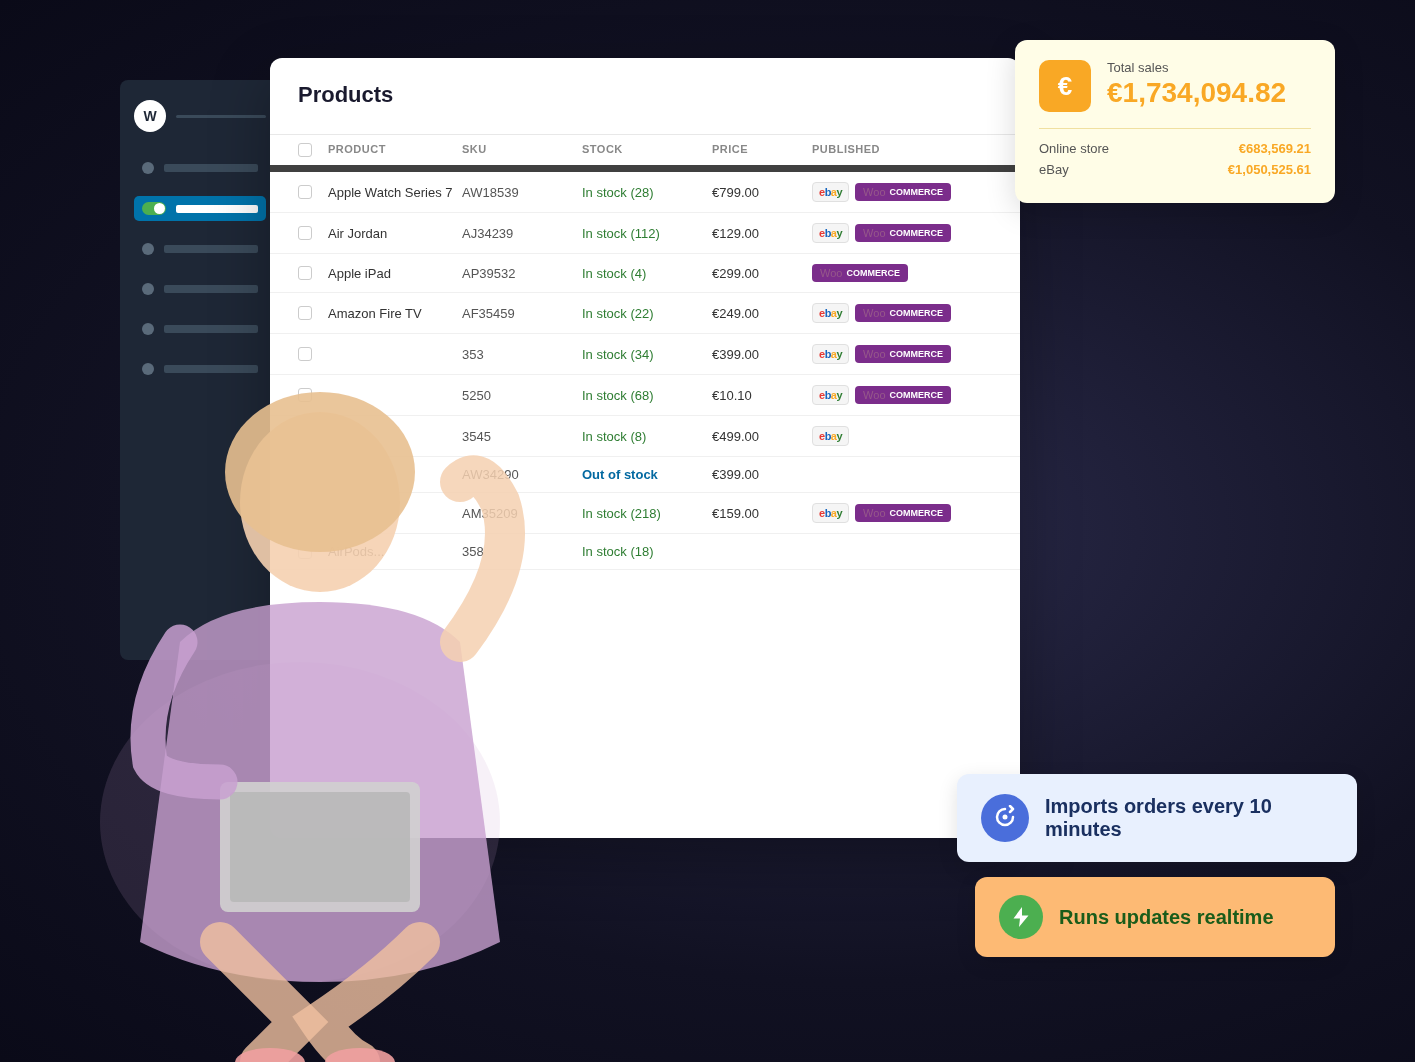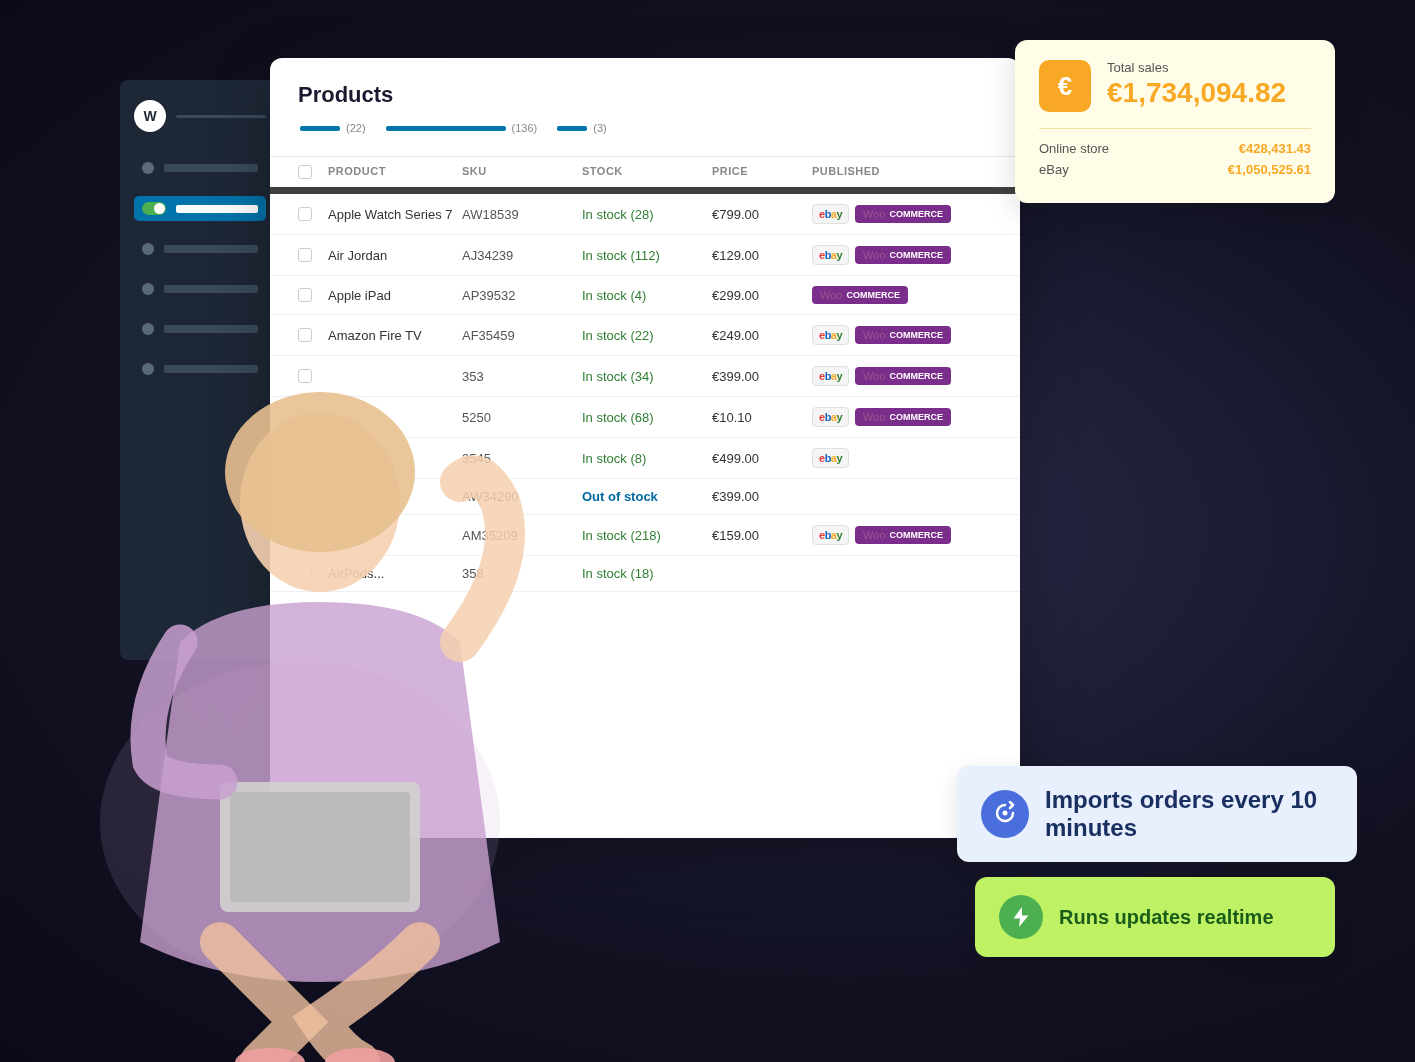--- a/index.html
+++ b/index.html
@@ -336,32 +336,32 @@
       border-radius: 50%;
       display: flex;
       align-items: center;
       justify-content: center;
       flex-shrink: 0;
       font-size: 22px;
       color: #fff;
     }
 
     .import-text {
-      font-size: 24px;
+      font-size: 20px;
       font-weight: 700;
       color: #1a3060;
     }
 
     
     .realtime-badge {
       position: absolute;
       right: 80px;
       bottom: 105px;
       width: 360px;
-      background: #bef264;
+      background: #fdba74;
       border-radius: 12px;
       box-shadow: 0 6px 20px rgba(0,0,0,0.12);
       padding: 18px 24px;
       display: flex;
       align-items: center;
       gap: 16px;
       z-index: 10;
     }
 
     .realtime-icon-circle {
@@ -462,34 +462,20 @@
 
   <div class="sidebar-item">
     <div class="sidebar-dot"></div>
     <div class="sidebar-line"></div>
   </div>
 </div>
 
 <div class="products-panel">
   <div class="panel-header">
     <div class="panel-title">Products</div>
-    <div class="tab-counts">
-      <div class="tab-count-item">
-        <div class="tab-count-bar" style="width:40px; background:#0073aa;"></div>
-        <span class="tab-count-label">(22)</span>
-      </div>
-      <div class="tab-count-item">
-        <div class="tab-count-bar" style="width:120px; background:#0073aa;"></div>
-        <span class="tab-count-label">(136)</span>
-      </div>
-      <div class="tab-count-item">
-        <div class="tab-count-bar" style="width:30px; background:#0073aa;"></div>
-        <span class="tab-count-label">(3)</span>
-      </div>
-    </div>
   </div>
 
   <div class="table-header">
     <div class="row-checkbox"></div>
     <div class="col-header">PRODUCT</div>
     <div class="col-header">SKU</div>
     <div class="col-header">STOCK</div>
     <div class="col-header">PRICE</div>
     <div class="col-header">PUBLISHED</div>
   </div>
@@ -650,21 +636,21 @@
   <div class="card-top">
     <div class="euro-icon-circle">€</div>
     <div class="card-labels">
       <div class="total-sales-label">Total sales</div>
       <div class="total-sales-value">€1,734,094.82</div>
     </div>
   </div>
   <div class="sales-breakdown">
     <div class="breakdown-row">
       <span class="breakdown-label">Online store</span>
-      <span class="breakdown-value">€428,431.43</span>
+      <span class="breakdown-value">€683,569.21</span>
     </div>
     <div class="breakdown-row">
       <span class="breakdown-label">eBay</span>
       <span class="breakdown-value">€1,050,525.61</span>
     </div>
   </div>
 </div>
 
 <div class="import-badge">
   <div class="import-icon-circle">

